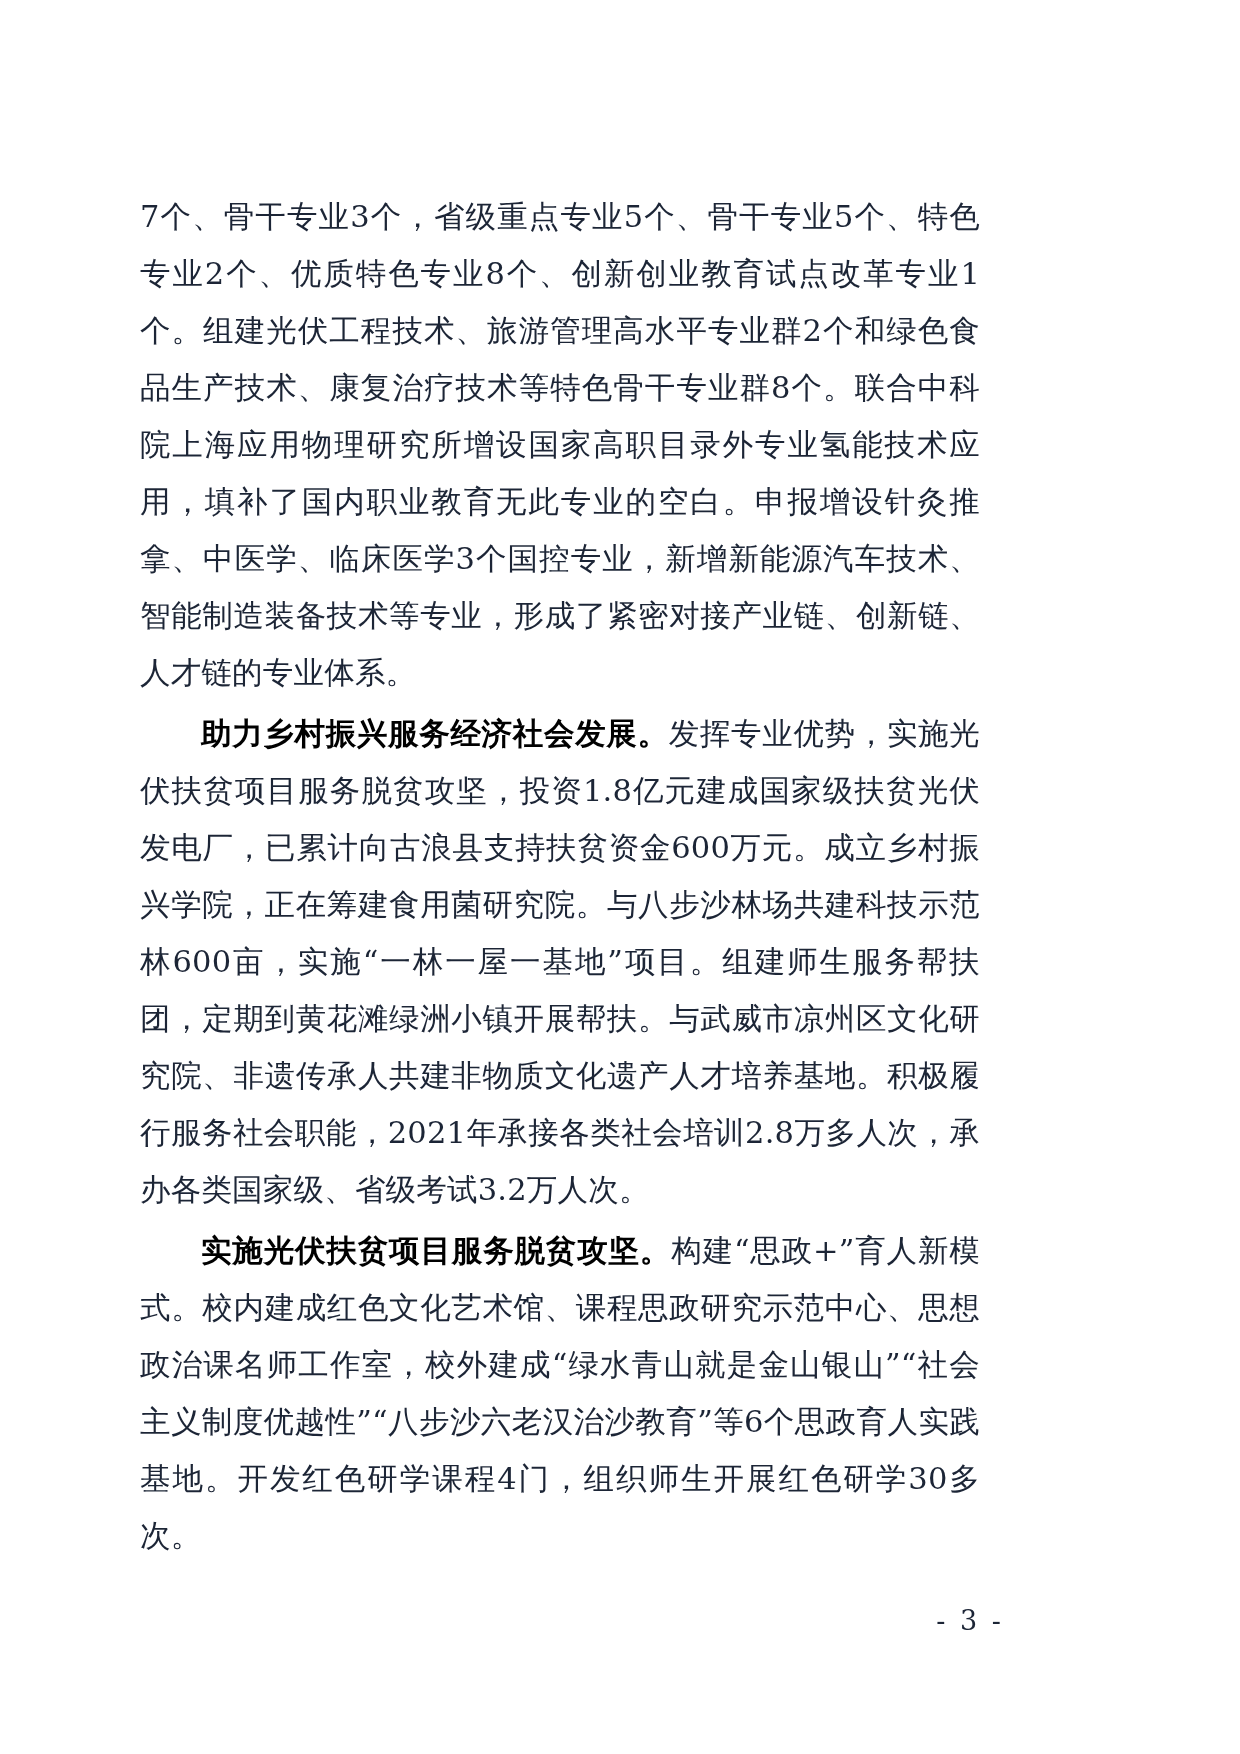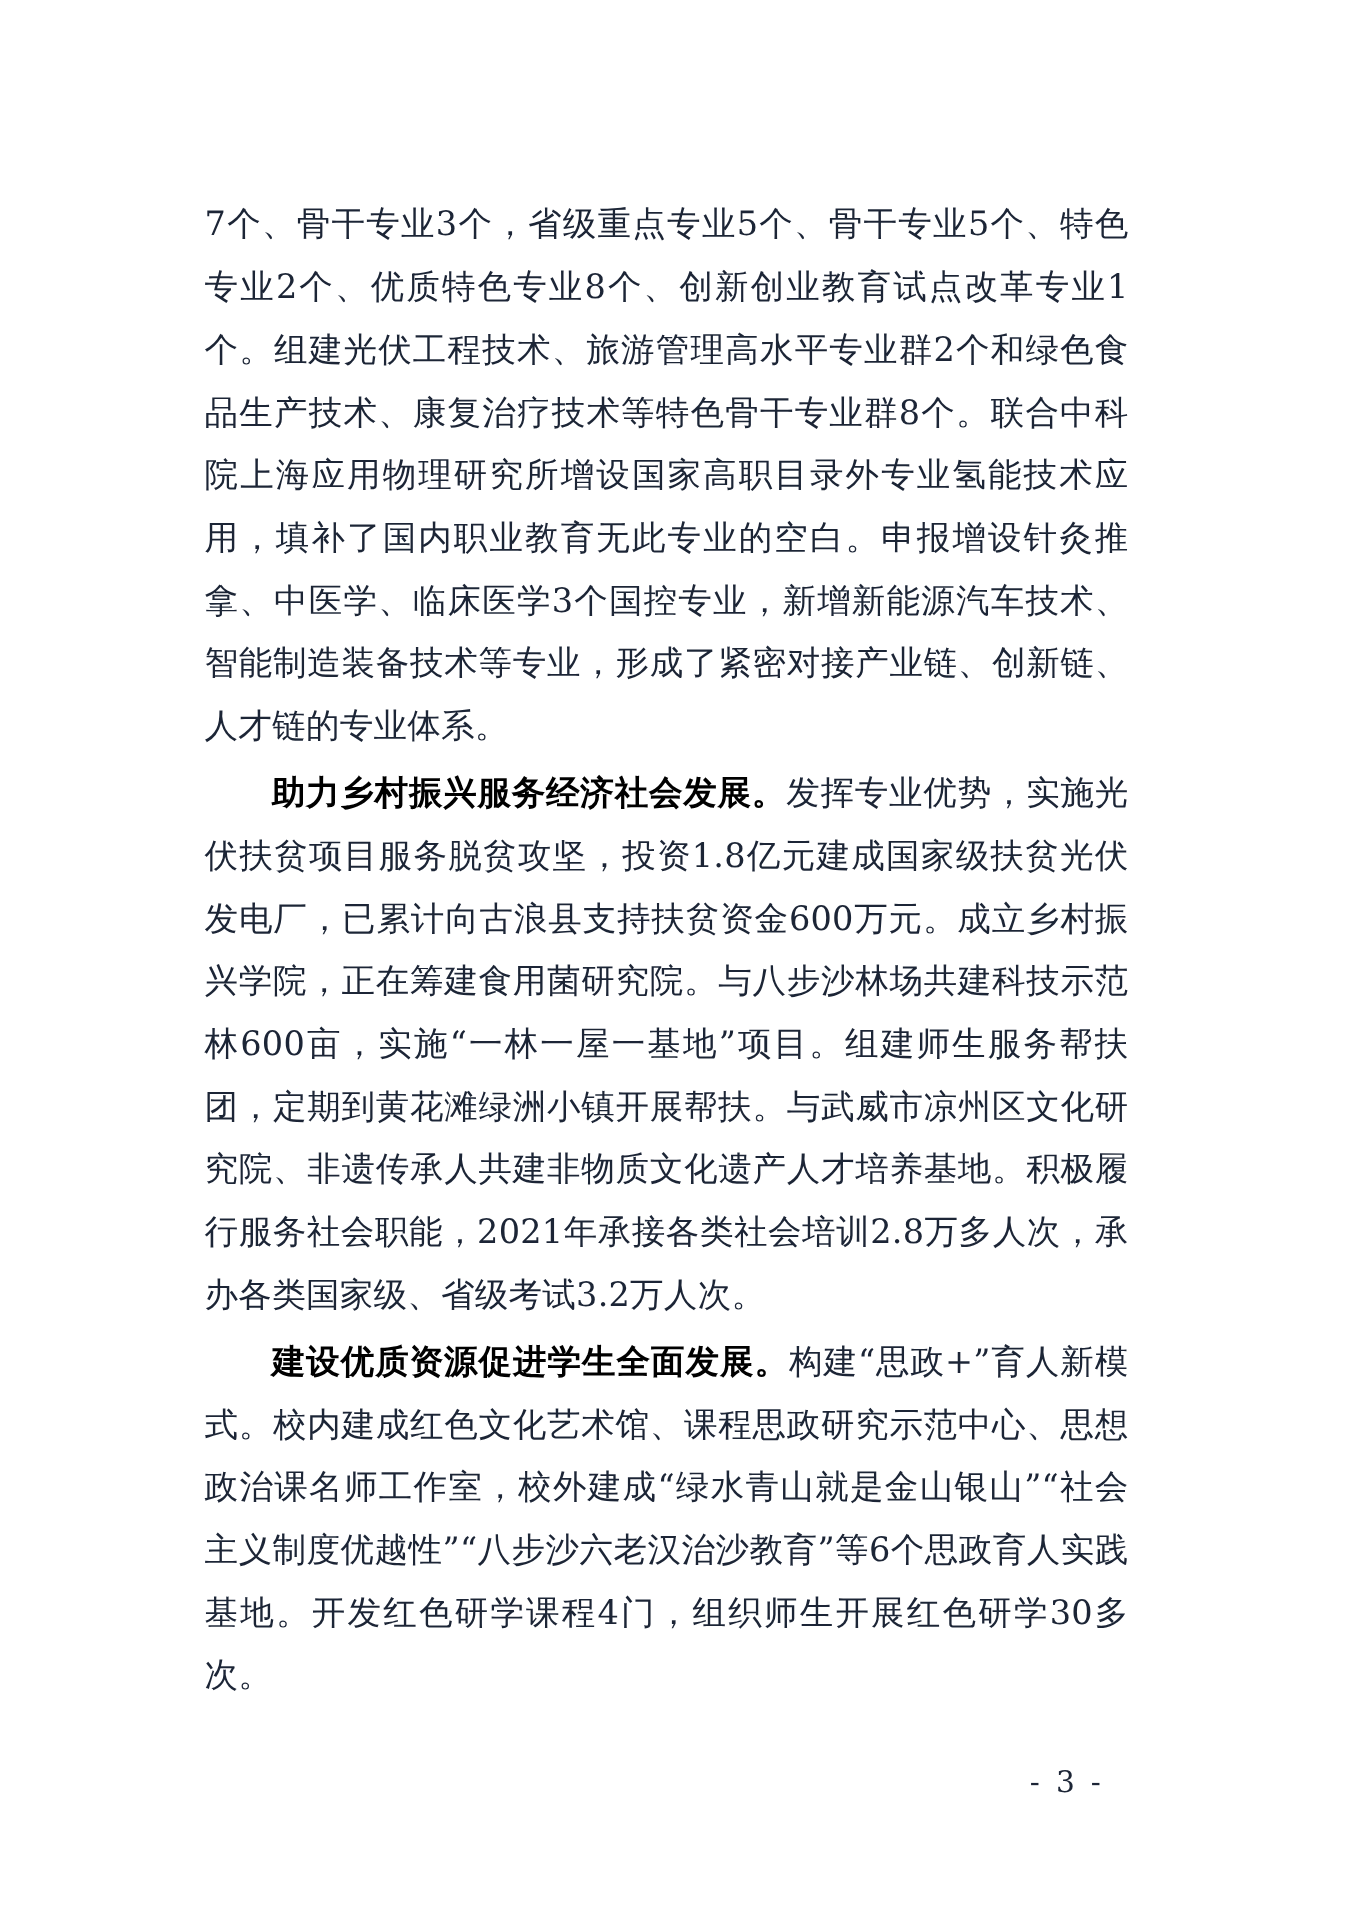--- a/index.html
+++ b/index.html
@@ -12,23 +12,22 @@
     width: 1240px;
     height: 1754px;
     background: #ffffff;
     margin: 0 auto;
     box-sizing: border-box;
     overflow: hidden;
   }
   .content {
     position: absolute;
     left: 140px;
-    top: 176px;
+    top: 188px;
     width: 840px;
-    margin-left: 46px;
   }
   .para {
     font-family: "DejaVu Serif", "Liberation Serif", serif;
     font-size: 30.5px;
     line-height: 57px;
     color: #1c2536;
     text-align: justify;
     text-justify: inter-character;
     margin: 0 0 4px 0;
     letter-spacing: 0.2px;
@@ -65,21 +64,21 @@
 
     <p class="para">
       <span>7个、骨干专业3个，省级重点专业5个、骨干专业5个、特色专业2个、优质特色专业8个、创新创业教育试点改革专业1个。组建光伏工程技术、旅游管理高水平专业群2个和绿色食品生产技术、康复治疗技术等特色骨干专业群8个。联合中科院上海应用物理研究所增设国家高职目录外专业氢能技术应用，填补了国内职业教育无此专业的空白。申报增设针灸推拿、中医学、临床医学3个国控专业，新增新能源汽车技术、智能制造装备技术等专业，形成了紧密对接产业链、创新链、人才链的专业体系。</span>
     </p>
 
     <p class="para indent">
       <span class="lead">助力乡村振兴服务经济社会发展。</span><span>发挥专业优势，实施光伏扶贫项目服务脱贫攻坚，投资1.8亿元建成国家级扶贫光伏发电厂，已累计向古浪县支持扶贫资金600万元。成立乡村振兴学院，正在筹建食用菌研究院。与八步沙林场共建科技示范林600亩，实施“一林一屋一基地”项目。组建师生服务帮扶团，定期到黄花滩绿洲小镇开展帮扶。与武威市凉州区文化研究院、非遗传承人共建非物质文化遗产人才培养基地。积极履行服务社会职能，2021年承接各类社会培训2.8万多人次，承办各类国家级、省级考试3.2万人次。</span>
     </p>
 
     <p class="para indent">
-      <span class="lead">建设优质资源促进学生全面发展。</span><span>构建“思政+”育人新模式。校内建成红色文化艺术馆、课程思政研究示范中心、思想政治课名师工作室，校外建成“绿水青山就是金山银山”“社会主义制度优越性”“八步沙六老汉治沙教育”等6个思政育人实践基地。开发红色研学课程4门，组织师生开展红色研学30多次。</span>
+      <span class="lead">实施光伏扶贫项目服务脱贫攻坚。</span><span>构建“思政+”育人新模式。校内建成红色文化艺术馆、课程思政研究示范中心、思想政治课名师工作室，校外建成“绿水青山就是金山银山”“社会主义制度优越性”“八步沙六老汉治沙教育”等6个思政育人实践基地。开发红色研学课程4门，组织师生开展红色研学30多次。</span>
     </p>
 
   </div>
 
   <div class="page-number">
     <span class="pn-inner">- 3 -</span>
   </div>
 
 </div>
 

